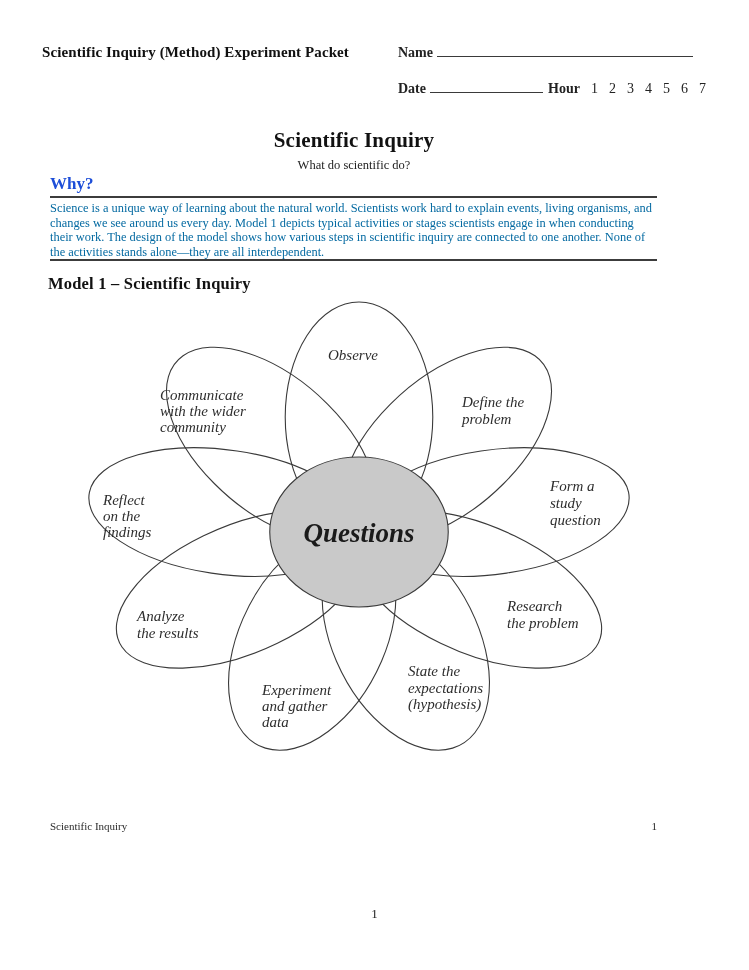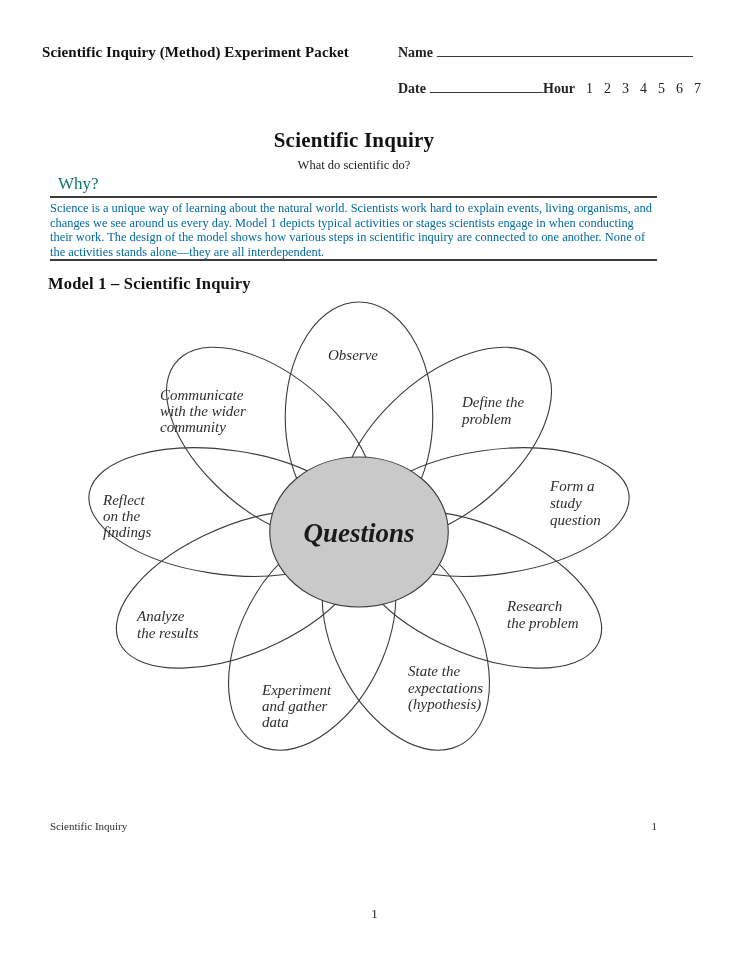--- a/index.html
+++ b/index.html
@@ -22,27 +22,27 @@
   .date-row{left:398px;top:80px;font-size:14px;font-weight:bold;color:#222;white-space:nowrap;}
   .blank-line{
     display:inline-block;
     border-bottom:1.6px solid #3a3a3a;
     height:12px;
     margin-left:4px;
     vertical-align:baseline;
   }
   .blank-name{width:256px;}
   .blank-date{width:113px;}
-  .hour-label{}
+  .hour-label{margin-left:5px;}
   .hour-num{display:inline-block;margin-left:11px;font-weight:normal;font-size:14px;color:#222;}
   .center-band{left:0;top:128px;width:708px;text-align:center;}
   .main-title{font-size:21px;font-weight:bold;color:#111;letter-spacing:0.2px;}
   .subtitle-band{left:0;top:155px;width:708px;text-align:center;}
   .subtitle{font-size:12.5px;color:#222;}
-  .why-heading{left:50px;top:174px;font-size:17px;font-weight:normal;color:#0f766e;margin-left:8px;}
+  .why-heading{left:50px;top:174px;font-size:17px;font-weight:bold;color:#1d4ed8;}
   .rule{left:50px;width:607px;height:0;border-top:2.4px solid #3c3c3c;}
   .rule-1{top:196px;}
   .rule-2{top:259px;}
   .why-body{
     left:50px;top:201px;width:606px;
     font-size:12.4px;line-height:14.6px;color:#0369a1;
     text-align:left;
   }
   .model-heading{left:48px;top:274px;font-size:16.5px;font-weight:bold;color:#111;letter-spacing:0.2px;}
   .diagram-wrap{left:0;top:295px;width:749px;height:485px;font-style:italic;}

